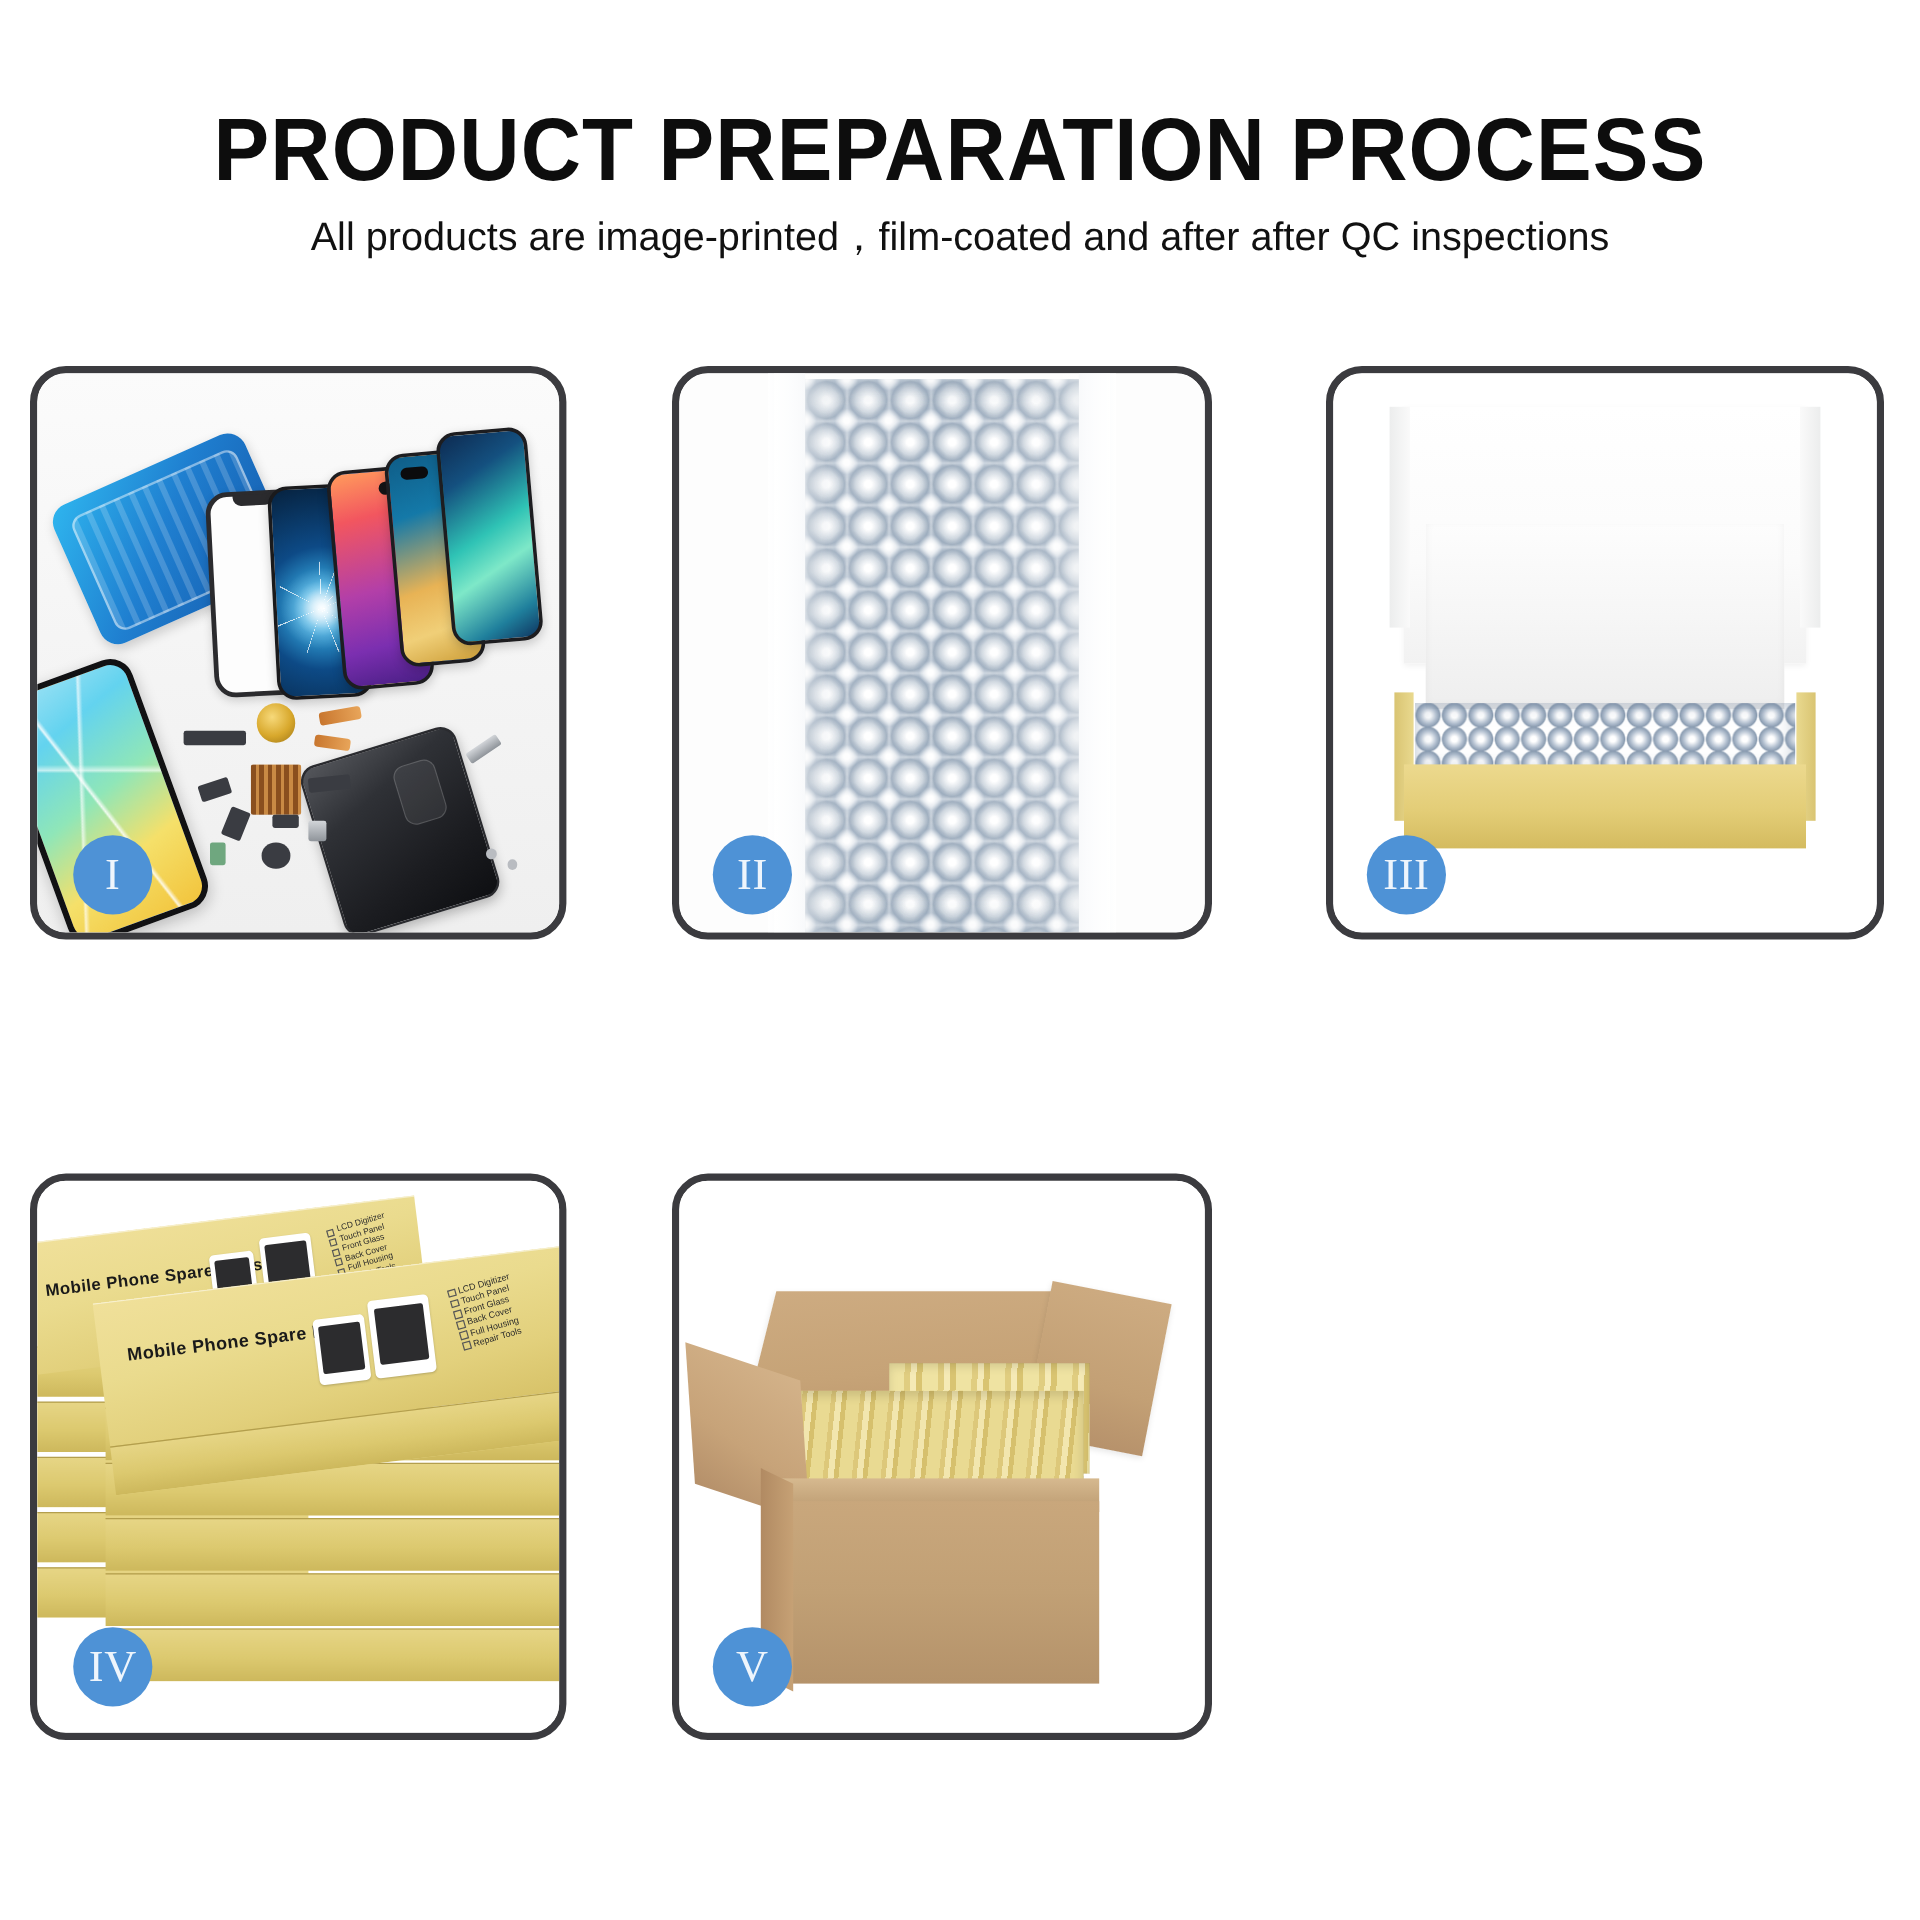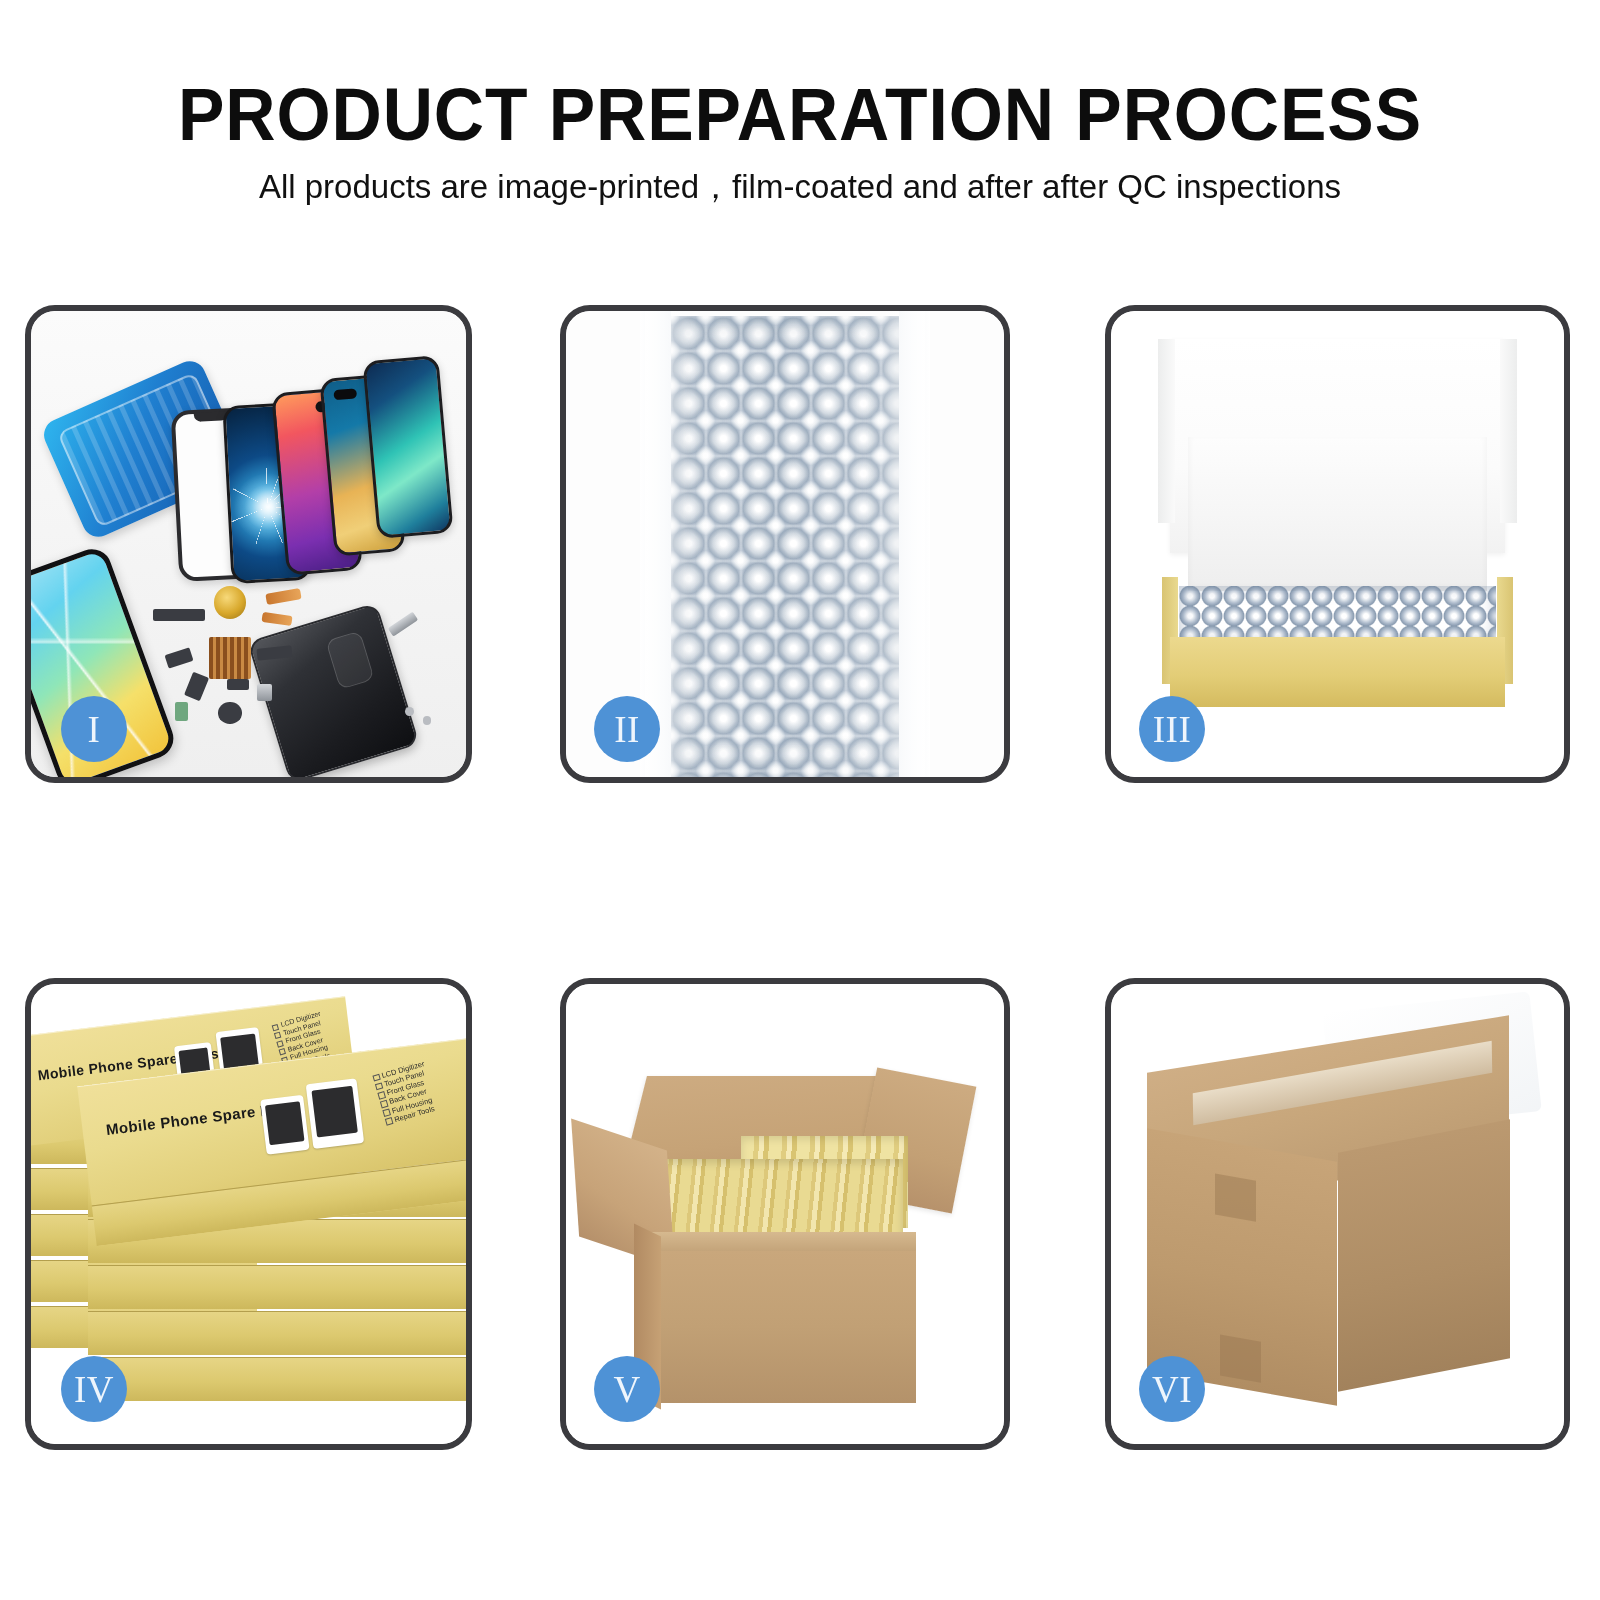--- a/index.html
+++ b/index.html
@@ -2,21 +2,21 @@
 <html><head>
 <meta charset="utf-8">
 <style>
   html,body{margin:0;padding:0;}
   body{
     width:1600px;height:1600px;background:#ffffff;
     font-family:"Liberation Sans","DejaVu Sans",sans-serif;
     overflow:hidden;position:relative;
   }
   
-  .header{position:absolute;left:0;top:0;width:1320px;height:250px;}
+  .header{position:absolute;left:0;top:10px;width:1320px;height:250px;}
   .title{
     position:absolute;left:0;top:78px;width:1600px;text-align:center;
     font-size:74px;font-weight:700;letter-spacing:1px;color:#0d0d0d;
     line-height:1;white-space:nowrap;transform:scaleX(0.94);
   }
   .subtitle{
     position:absolute;left:0;top:170px;width:1600px;text-align:center;
     font-size:33px;font-weight:400;color:#111111;line-height:1;white-space:nowrap;
   }
   
@@ -452,27 +452,14 @@
       <div class="flapRight"></div>
       <div class="goldRow2"></div>
       <div class="goldRow"></div>
       <div class="flapLeft"></div>
       <div class="cartonRim"></div>
       <div class="cartonBody"></div>
     </div>
     <div class="badge" style="left:28px;top:372px;">V</div>
   </div>
 
-  <div class="panel" style="left:1105px;top:978px;width:465px;height:472px;">
-    <div class="panel-inner">
-      <div class="p6bg"></div>
-      <div class="wrapSheet"></div>
-      <div class="sealTop"></div>
-      <div class="sealTape"></div>
-      <div class="sealFront"></div>
-      <div class="sealSide"></div>
-      <div class="sealPatch" style="left:23%;top:42%;width:9%;height:9%;transform:skewY(10deg);"></div>
-      <div class="sealPatch" style="left:24%;top:77%;width:9%;height:9%;transform:skewY(10deg);"></div>
-    </div>
-    <div class="badge" style="left:28px;top:372px;">VI</div>
-  </div>
 
 </div>
 
 </body></html>

